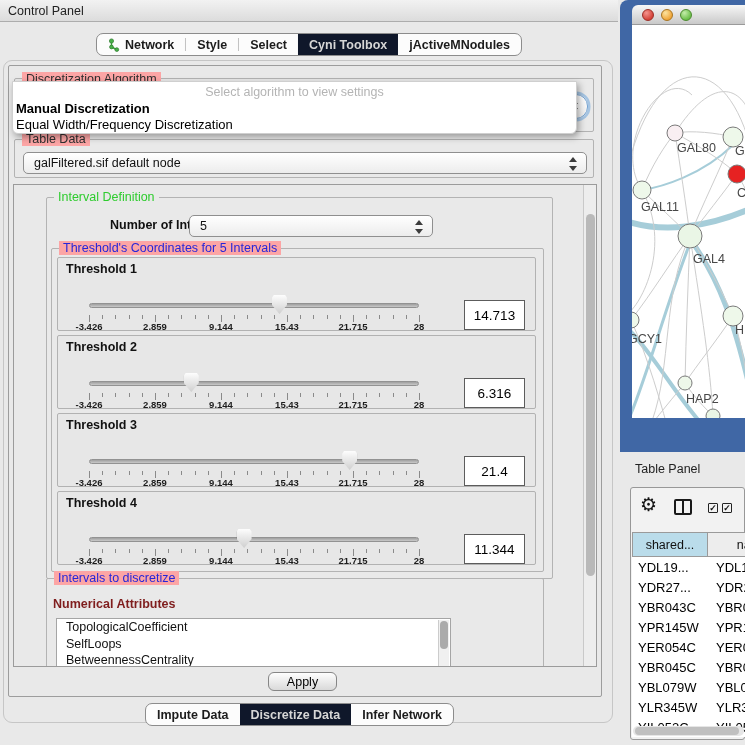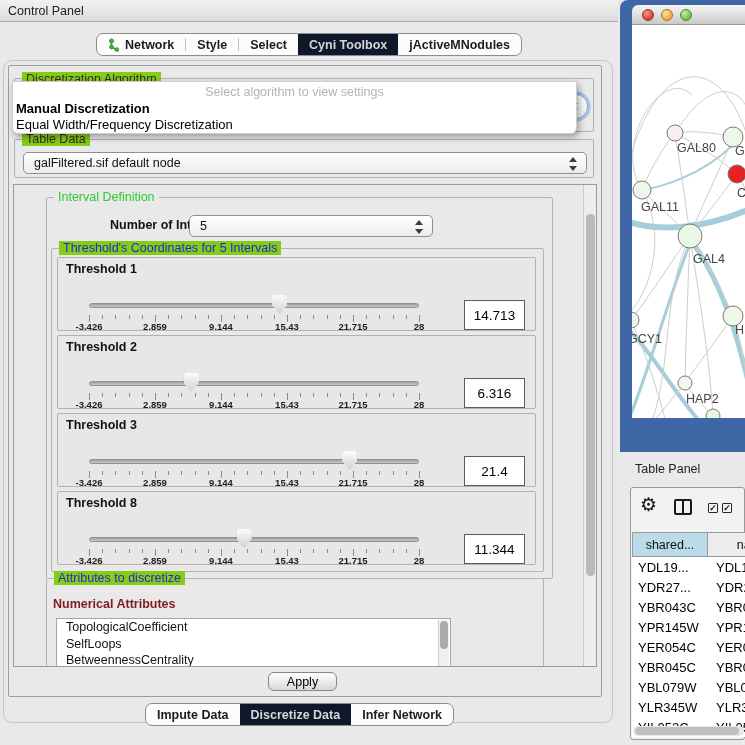--- a/index.html
+++ b/index.html
@@ -23,21 +23,21 @@
   .tabstrip .sep{width:1px;background:#c3c3c3;margin:4px 0;}
   #topTabs{top:33px;left:50%;transform:translateX(-50%);}
   #bottomTabs{top:703px;left:145px;}
 
   .outerpanel{position:absolute;left:3px;top:60px;width:610px;height:663px;
     border:1px solid #c6c6c6;border-radius:9px;}
   .mainpanel{position:absolute;left:8px;top:65px;width:594px;height:632px;
     border:1px solid #9d9d9d;border-radius:2px;background:#e9e9e9;}
 
   .fieldset{position:absolute;border:1px solid #b3b3b3;border-radius:2px;}
-  .legend{position:absolute;top:-8px;left:7px;background:#84cc16;padding:0 4px;
+  .legend{position:absolute;top:-8px;left:7px;background:#fca5a5;padding:0 4px;
     font-size:12.5px;white-space:nowrap;}
   .legend.dark{color:#2e2e2e;}
   .legend.green{color:#2ecc2e;}
   .legend.blue{color:#2626d8;}
 
   .combo{position:absolute;height:22px;border:1px solid #8f8f8f;border-radius:5px;
     background:linear-gradient(#ffffff,#ececec);font-size:12.5px;color:#111;}
   .combo .val{position:absolute;left:10px;top:3px;white-space:nowrap;}
   .combo .arrows{position:absolute;right:9px;top:3px;width:8px;height:16px;}
   .combo .arrows .up{position:absolute;top:1px;left:0;width:0;height:0;
@@ -326,21 +326,21 @@
             <div class="tick major" style="left: 361px;"></div>
             <div class="ticklabel" style="left: 6px;">-3.426</div>
             <div class="ticklabel" style="left: 72px;">2.859</div>
             <div class="ticklabel" style="left: 138px;">9.144</div>
             <div class="ticklabel" style="left: 204px;">15.43</div>
             <div class="ticklabel" style="left: 270px;">21.715</div>
             <div class="ticklabel" style="left: 336px;">28</div>
             <div class="thr-valuebox">21.4</div>
           </div>
           <div class="thr-panel" style="top: 306px;">
-            <div class="thr-title">Threshold 8</div>
+            <div class="thr-title">Threshold 4</div>
             <div class="thr-track"></div>
             <div class="thr-thumb" style="left: 178.598px;"></div>
             <div class="tick major" style="left: 31px;"></div>
             <div class="tick minor" style="left: 44.2px;"></div>
             <div class="tick minor" style="left: 57.4px;"></div>
             <div class="tick minor" style="left: 70.6px;"></div>
             <div class="tick minor" style="left: 83.8px;"></div>
             <div class="tick major" style="left: 97px;"></div>
             <div class="tick minor" style="left: 110.2px;"></div>
             <div class="tick minor" style="left: 123.4px;"></div>
@@ -366,21 +366,21 @@
             <div class="ticklabel" style="left: 72px;">2.859</div>
             <div class="ticklabel" style="left: 138px;">9.144</div>
             <div class="ticklabel" style="left: 204px;">15.43</div>
             <div class="ticklabel" style="left: 270px;">21.715</div>
             <div class="ticklabel" style="left: 336px;">28</div>
             <div class="thr-valuebox">11.344</div>
           </div>
         </div>
 
       <div class="fieldset" style="left:32px;top:393px;width:498px;height:120px;">
-        <span class="legend blue">Attributes to discretize</span>
+        <span class="legend blue">Intervals to discretize</span>
       </div>
       <div id="attrSubtitle">Numerical Attributes</div>
       <div id="attrList">
         <div class="attr-item">TopologicalCoefficient</div>
           <div class="attr-item">SelfLoops</div>
           <div class="attr-item">BetweennessCentrality</div>
           <div class="lsb">
             <div class="thumb"></div>
           </div>
       </div>

